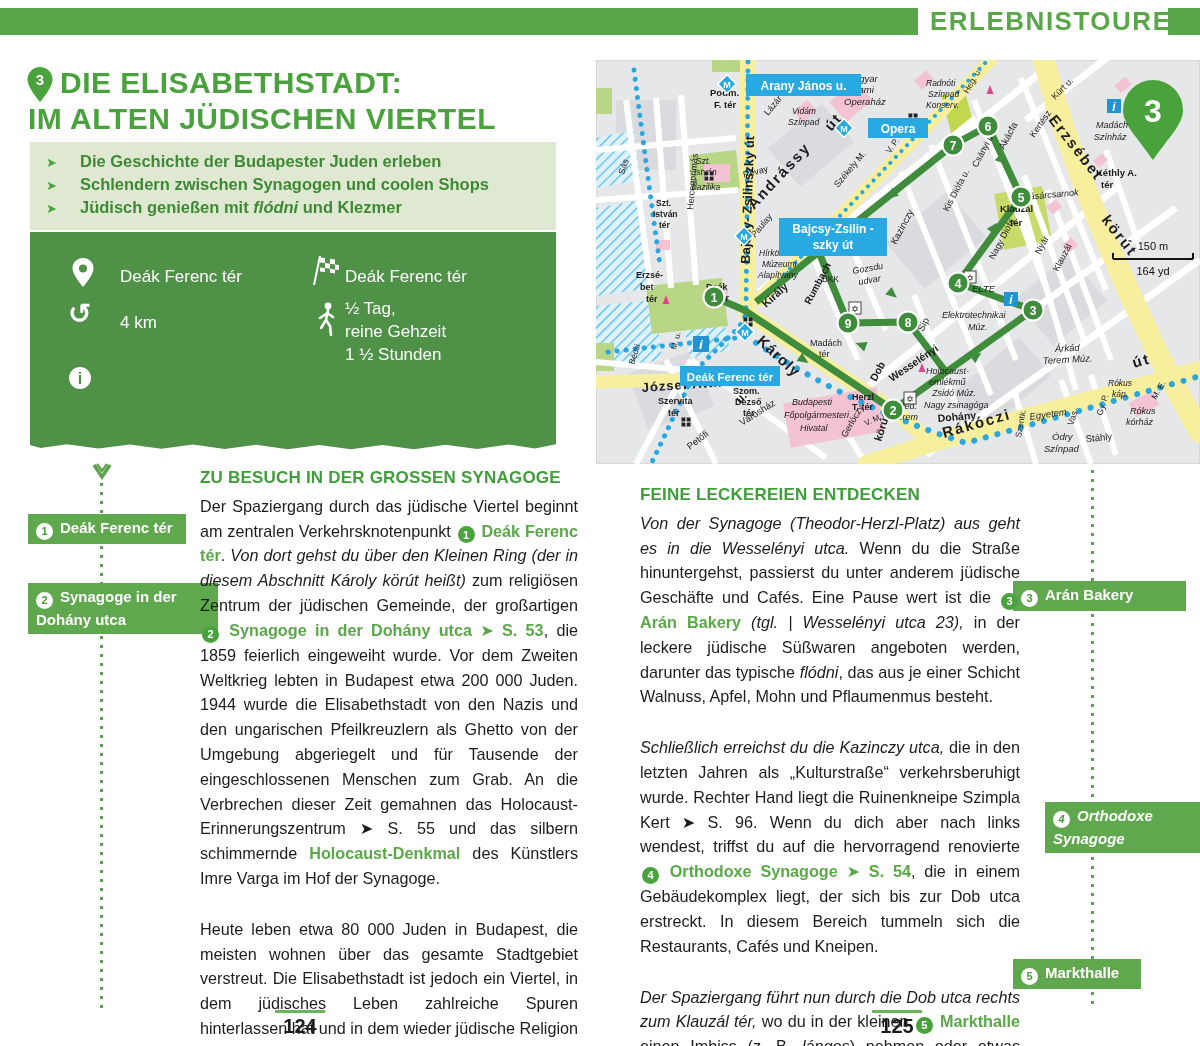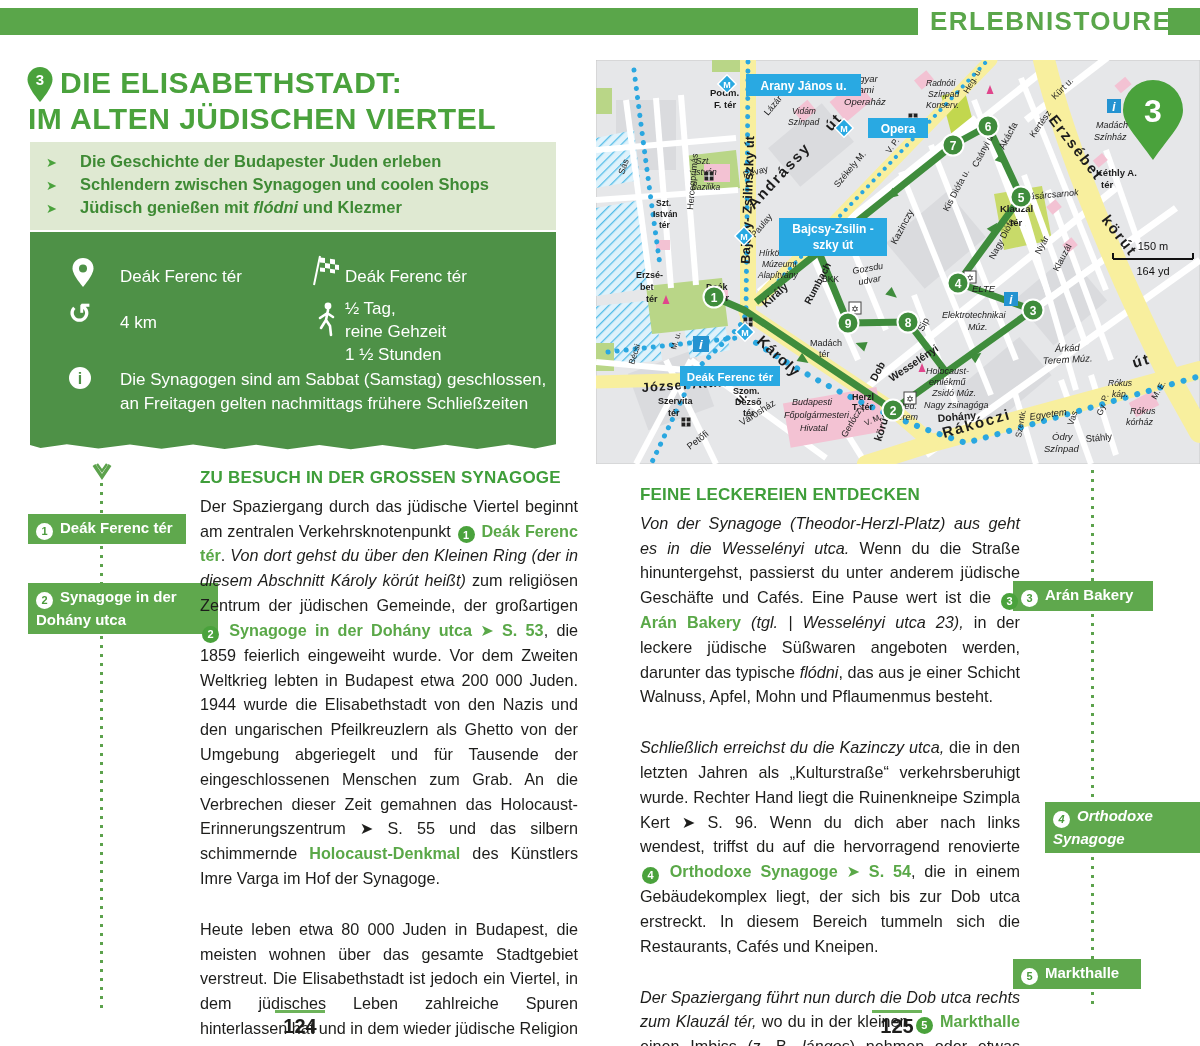--- a/index.html
+++ b/index.html
@@ -99,36 +99,35 @@
     <span class="ibx" style="left:90px;top:67px;margin-top:12px;">4 km</span>
     <svg class="ibx" style="left:286px;top:70px;" width="22" height="36" viewBox="0 0 22 36">
       <circle cx="12" cy="4" r="3.4" fill="#fff"></circle>
       <path d="M12 8 L10 18 L5 26 M10 18 L14 24 L15 33 M10 12 L4 16 M11 11 L17 15" stroke="#fff" stroke-width="2.6" fill="none" stroke-linecap="round"></path>
     </svg>
     <span class="ibx" style="left:315px;top:56px;margin-top:9px;">½ Tag,<br>reine Gehzeit<br>1 ½ Stunden</span>
     <svg class="ibx" style="left:38px;top:134px;" width="24" height="24" viewBox="0 0 24 24">
       <circle cx="12" cy="12" r="11" fill="#fff"></circle>
       <text x="12" y="18" text-anchor="middle" font-size="16" font-weight="bold" font-family="Liberation Serif,serif" fill="#4e9147">i</text>
     </svg>
-    <span class="ibx" style="left:90px;top:136px;line-height:24px;">Die Synagogen sind am Sabbat (Samstag) geschlossen,<br>an Freitagen gelten nachmittags frühere Schließzeiten</span>
   </div>
 
   <svg class="abs" style="left:92px;top:463px;" width="20" height="18">
     <path d="M2 2 L10 14 L18 2" stroke="#5ca24c" stroke-width="3.4" fill="none"></path>
     <path d="M5 1 L10 8 L15 1" stroke="#5ca24c" stroke-width="2.4" fill="none"></path>
   </svg>
   <div class="abs dotline" style="left:100px;top:483px;height:525px;"></div>
   <div id="mleft">
       <div class="mlabel" style="left: 28px; top: 514px; width: 158px;"><span class="mbadge">1</span>Deák Ferenc tér</div>
       <div class="mlabel" style="left: 28px; top: 583px; width: 190px;"><span class="mbadge">2</span>Synagoge in der<br>Dohány utca</div>
     </div>
 
   <div class="abs dotline" style="left:1091px;top:470px;height:538px;"></div>
   <div id="mright">
-      <div class="mlabel" style="left: 1013px; top: 581px; width: 140px;"><span class="mbadge">3</span>Arán Bakery</div>
+      <div class="mlabel" style="left: 1013px; top: 581px; width: 173px;"><span class="mbadge">3</span>Arán Bakery</div>
       <div class="mlabel" style="left: 1045px; top: 802px; width: 160px; font-style: italic;"><span class="mbadge">4</span>Orthodoxe<br>Synagoge</div>
       <div class="mlabel" style="left: 1013px; top: 931px; width: 128px; margin-top: 28px;"><span class="mbadge">5</span>Markthalle</div>
     </div>
 
   <div class="col" style="left:200px;top:466px;width:378px;">
     <div class="colhead">ZU BESUCH IN DER GROSSEN SYNAGOGE</div>
     <div class="para"><span>Der Spaziergang durch das jüdische Viertel beginnt am zentralen Verkehrsknotenpunkt </span><span class="ib">1</span><span class="gr"> Deák Ferenc tér</span><span>. </span><span class="it">Von dort gehst du über den Kleinen Ring (der in diesem Abschnitt Károly körút heißt)</span><span> zum religiösen Zentrum der jüdischen Gemeinde, der großartigen </span><span class="ib">2</span><span class="gr"> Synagoge in der Dohány utca ➤ S. 53</span><span>, die 1859 feierlich eingeweiht wurde. Vor dem Zweiten Weltkrieg lebten in Budapest etwa 200 000 Juden. 1944 wurde die Elisabethstadt von den Nazis und den ungarischen Pfeilkreuzlern als Ghetto von der Umgebung abgeriegelt und für Tausende der eingeschlossenen Menschen zum Grab. An die Verbrechen dieser Zeit gemahnen das Holocaust-Erinnerungszentrum ➤ S. 55 und das silbern schimmernde </span><span class="gr">Holocaust-Denkmal</span><span> des Künstlers Imre Varga im Hof der Synagoge.</span></div>
     <div class="para"><span>Heute leben etwa 80 000 Juden in Budapest, die meisten wohnen über das gesamte Stadtgebiet verstreut. Die Elisabethstadt ist jedoch ein Viertel, in dem jüdisches Leben zahlreiche Spuren hinterlassen hat und in dem wieder jüdische Religion und Traditionen gelebt werden. Mehr darüber erfährst du im </span></div>
   </div>
 

